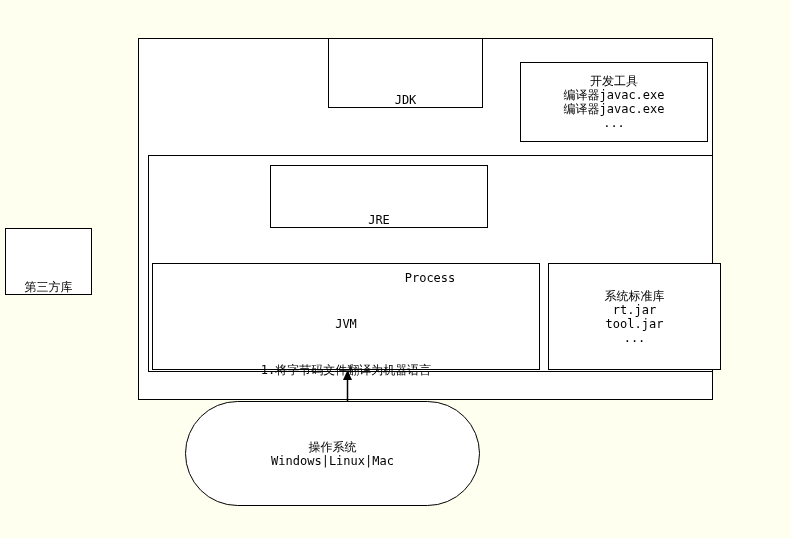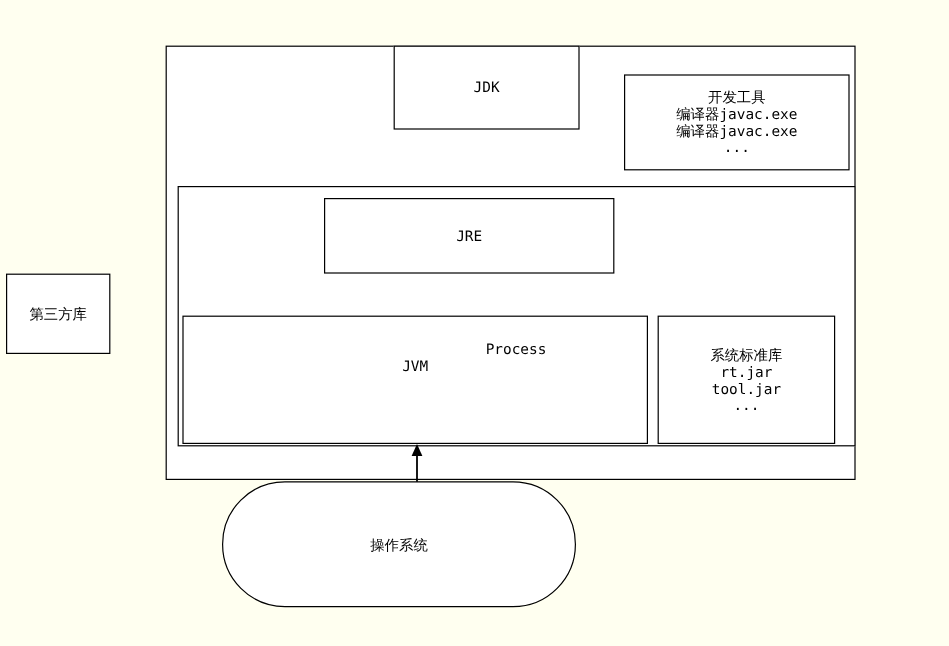--- a/index.html
+++ b/index.html
@@ -17,21 +17,21 @@
     overflow: hidden;
   }
   .box {
     position: absolute;
     background: #FFFFFF;
     border: 1px solid #000;
     box-sizing: border-box;
   }
   .center-flex {
     display: flex;
-    align-items: center;
+    align-items: flex-end;
     justify-content: center;
   }
   .lines-center {
     display: flex;
     flex-direction: column;
     align-items: center;
     justify-content: center;
   }
   .lines-top {
     display: flex;
@@ -46,26 +46,26 @@
 
   
   #jdk-outer   { left: 138px; top: 38px;  width: 575px; height: 362px; }
   
   #jre-outer   { left: 148px; top: 155px; width: 565px; height: 217px; }
   
   #jdk-label-box { left: 328px; top: 38px; width: 155px; height: 70px; }
   
   #dev-tools-box { left: 520px; top: 62px; width: 188px; height: 80px; }
   
-  #jre-label-box { left: 270px; top: 165px; width: 242px; height: 63px; }
+  #jre-label-box { left: 270px; top: 165px; width: 218px; height: 63px; }
   
-  #jvm-box { left: 152px; top: 263px; width: 388px; height: 107px; padding-top: 20px; }
+  #jvm-box { left: 152px; top: 263px; width: 388px; height: 107px; padding-top: 7px; gap: 32px; }
   #jvm-box .process-line { position: relative; left: 84px; }
   
-  #stdlib-box { left: 548px; top: 263px; width: 148px; height: 107px; }
+  #stdlib-box { left: 548px; top: 263px; width: 173px; height: 107px; }
   
   #thirdparty-box { left: 5px; top: 228px; width: 87px; height: 67px; }
   
   #os-capsule {
     left: 185px; top: 401px; width: 295px; height: 105px;
     border-radius: 53px;
     text-align: right;
   }
   
   #jvm-os-arrow {
@@ -93,20 +93,21 @@
     <div class="line">...</div>
   </div>
 
   <div class="box center-flex" id="jre-label-box">
     <span class="line">JRE</span>
   </div>
 
   <div class="box lines-top" id="jvm-box">
     <div class="line process-line">Process</div>
     <div class="line">JVM</div>
+    <div class="line">1.将字节码文件翻译为机器语言</div>
   </div>
 
   <div class="box lines-center" id="stdlib-box">
     <div class="line">系统标准库</div>
     <div class="line">rt.jar</div>
     <div class="line">tool.jar</div>
     <div class="line">...</div>
   </div>
 
   <div class="box center-flex" id="thirdparty-box">
@@ -116,15 +117,16 @@
   <div id="jvm-os-arrow">
     <svg width="15" height="46" viewBox="0 0 15 46">
       <line x1="7.5" y1="6" x2="7.5" y2="40" stroke="#000000" stroke-width="1.5"></line>
       <polygon points="7.5,0 3,10 12,10" fill="#000000"></polygon>
       <polygon points="7.5,46 3,36 12,36" fill="#000000"></polygon>
     </svg>
   </div>
 
   <div class="box lines-center" id="os-capsule">
     <div class="line">操作系统</div>
+    <div class="line">Windows|Linux|Mac</div>
   </div>
 
 </div>
 
 </body></html>

